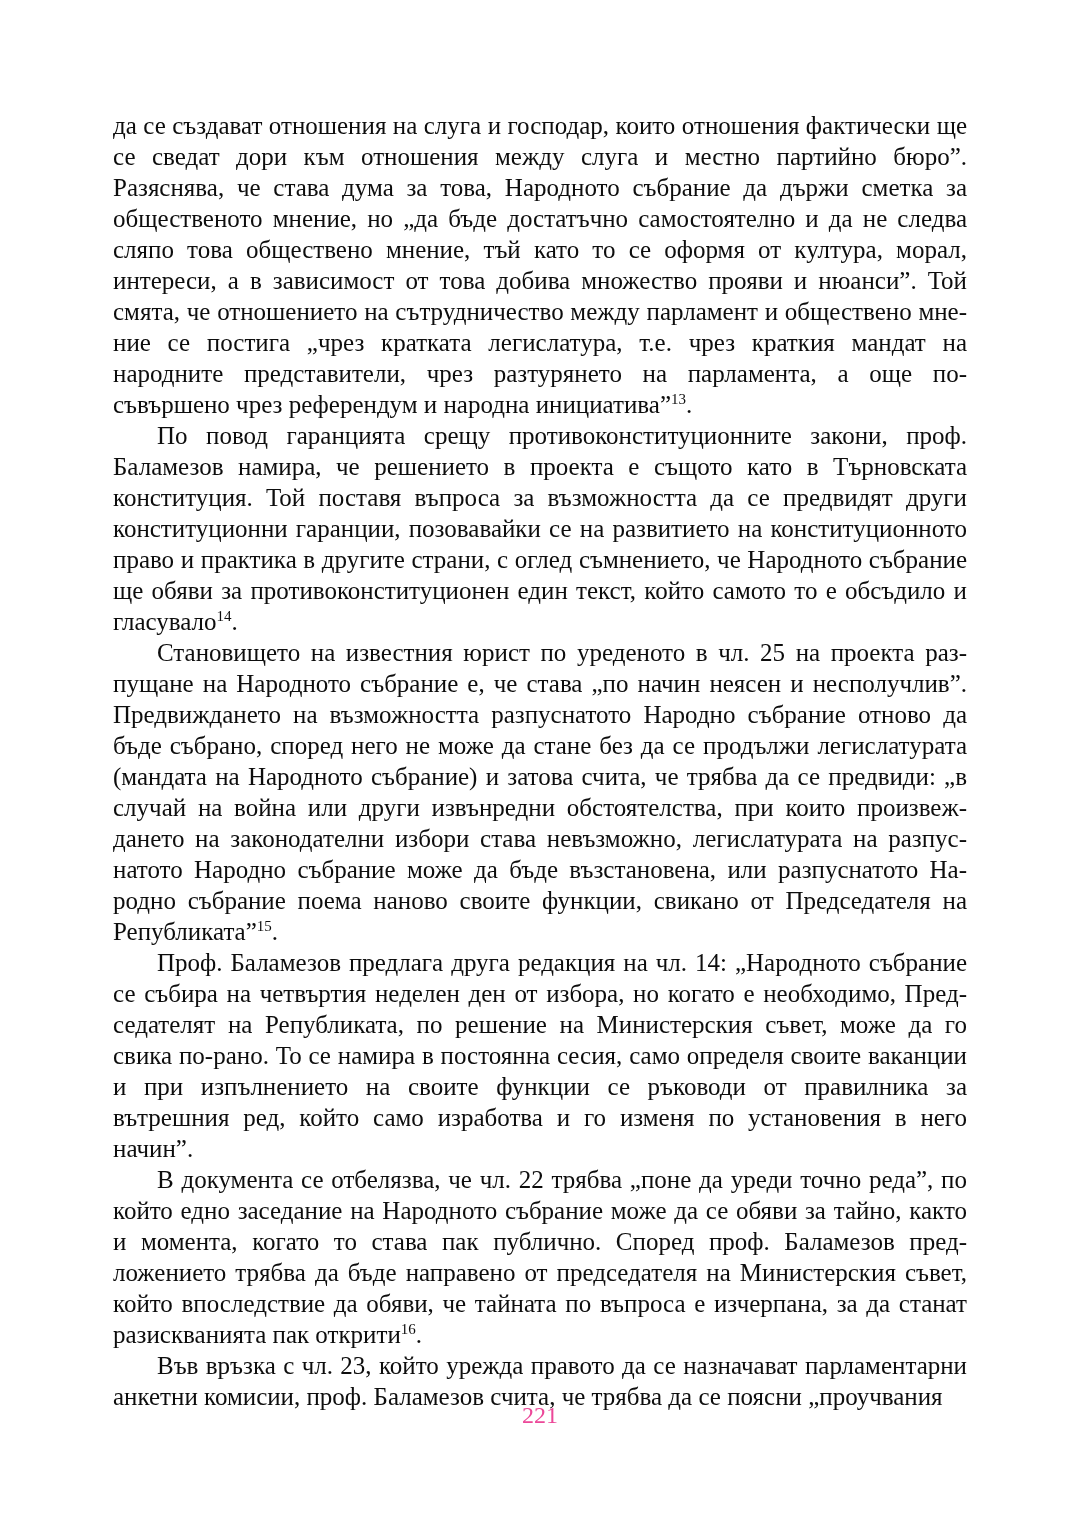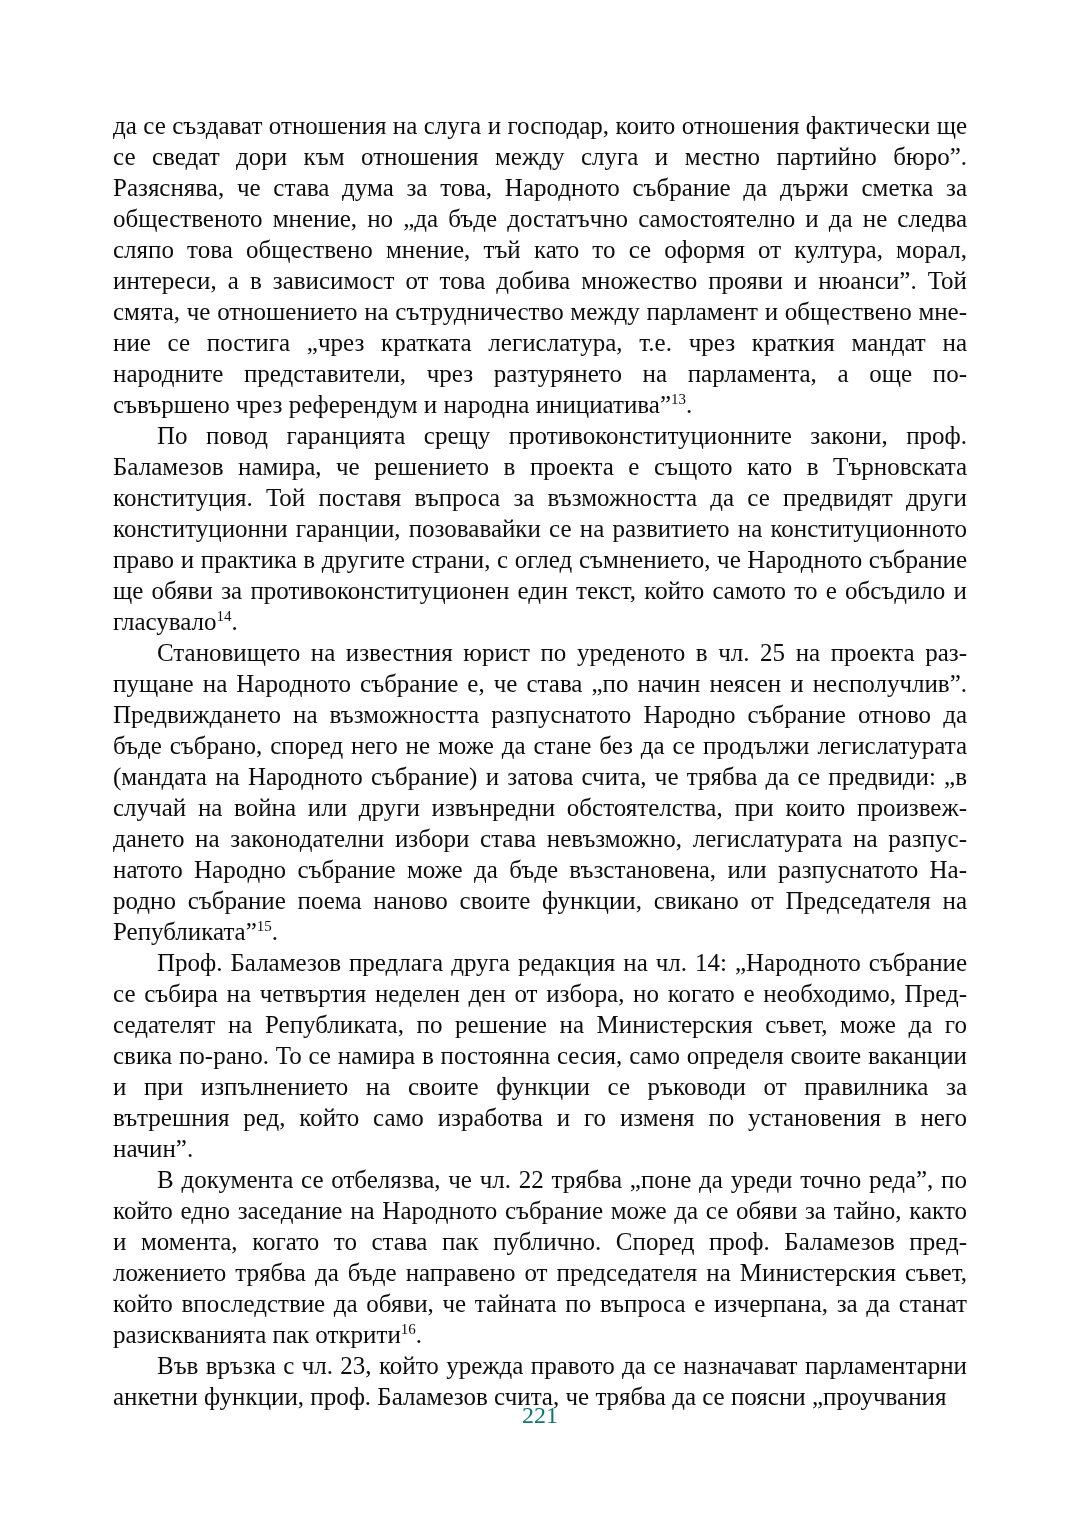--- a/index.html
+++ b/index.html
@@ -44,29 +44,29 @@
     margin-top: 20px;
   }
   .page-number {
     position: absolute;
     left: 0;
     top: 1400px;
     width: 1080px;
     text-align: center;
     font-size: 24px;
     line-height: 30px;
-    color: #0f766e;
+    color: #ec4899;
   }
 </style>
 </head>
 <body>
 
 <div class="page">
   <div class="text-block">
       <p class="para no-indent"><span>да се създават отношения на слуга и господар, които отношения фактически ще се сведат дори към отношения между слуга и местно партийно бюро”. Разяснява, че става дума за това, Народното събрание да държи сметка за общественото мнение, но „да бъде достатъчно самостоятелно и да не следва сляпо това обществено мнение, тъй като то се оформя от култура, морал, интереси, а в зависимост от това добива множество прояви и нюанси”.  Той смята, че отношението на сътрудничество между парламент и обществено мне­ние се постига „чрез кратката легислатура, т.е. чрез краткия мандат на народните представители, чрез разтурянето на парламента, а още по-съвършено чрез референдум и народна инициатива”</span><sup>13</sup><span>.</span></p>
       <p class="para"><span>По повод гаранцията срещу противоконституционните закони, проф. Баламезов намира, че решението в проекта е същото като в Търновската консти­туция. Той поставя въпроса за възможността да се предвидят други конститу­ционни гаранции, позовавайки се на развитието на конституционното право и практика в другите страни, с оглед съмнението, че Народното събрание ще обяви за противоконституционен един текст, който самото то е обсъдило и гласувало</span><sup>14</sup><span>.</span></p>
       <p class="para"><span>Становището на известния юрист по уреденото в чл. 25 на проекта раз­пущане на Народното събрание е, че става „по начин неясен и несполучлив”. Предвиждането на възможността разпуснатото Народно събрание отново да бъде събрано, според него не може да стане без да се продължи легислатурата (мандата на Народното събрание) и затова счита, че трябва да се предвиди: „в случай на война или други извънредни обстоятелства, при които произвеж­дането на законодателни избори става невъзможно, легислатурата на разпус­натото Народно събрание може да бъде възстановена, или разпуснатото На­родно събрание поема наново своите функции, свикано от Председателя на Републиката”</span><sup>15</sup><span>.</span></p>
       <p class="para"><span>Проф. Баламезов предлага друга редакция на чл. 14: „Народното събрание се събира на четвъртия неделен ден от избора, но когато е необходимо, Пред­седателят на Републиката, по решение на Министерския съвет, може да го свика по-рано. То се намира в постоянна сесия, само определя своите ваканции и при изпълнението на своите функции се ръководи от правилника за вътрешния ред, който само изработва и го изменя по установения в него начин”.</span></p>
       <p class="para"><span>В документа се отбелязва, че чл. 22 трябва „поне да уреди точно реда”, по който едно заседание на Народното събрание може да се обяви за тайно, както и момента, когато то става пак публично. Според проф. Баламезов пред­ложението трябва да бъде направено от председателя на Министерския съвет, който впоследствие да обяви, че тайната по въпроса е изчерпана, за да станат разискванията пак открити</span><sup>16</sup><span>.</span></p>
-      <p class="para"><span>Във връзка с чл. 23, който урежда правото да се назначават парламентарни анкетни функции, проф. Баламезов счита, че трябва да се поясни „проучвания</span></p>
+      <p class="para"><span>Във връзка с чл. 23, който урежда правото да се назначават парламентарни анкетни комисии, проф. Баламезов счита, че трябва да се поясни „проучвания</span></p>
     </div>
   <div class="page-number">221</div>
 </div>
 
 </body></html>

